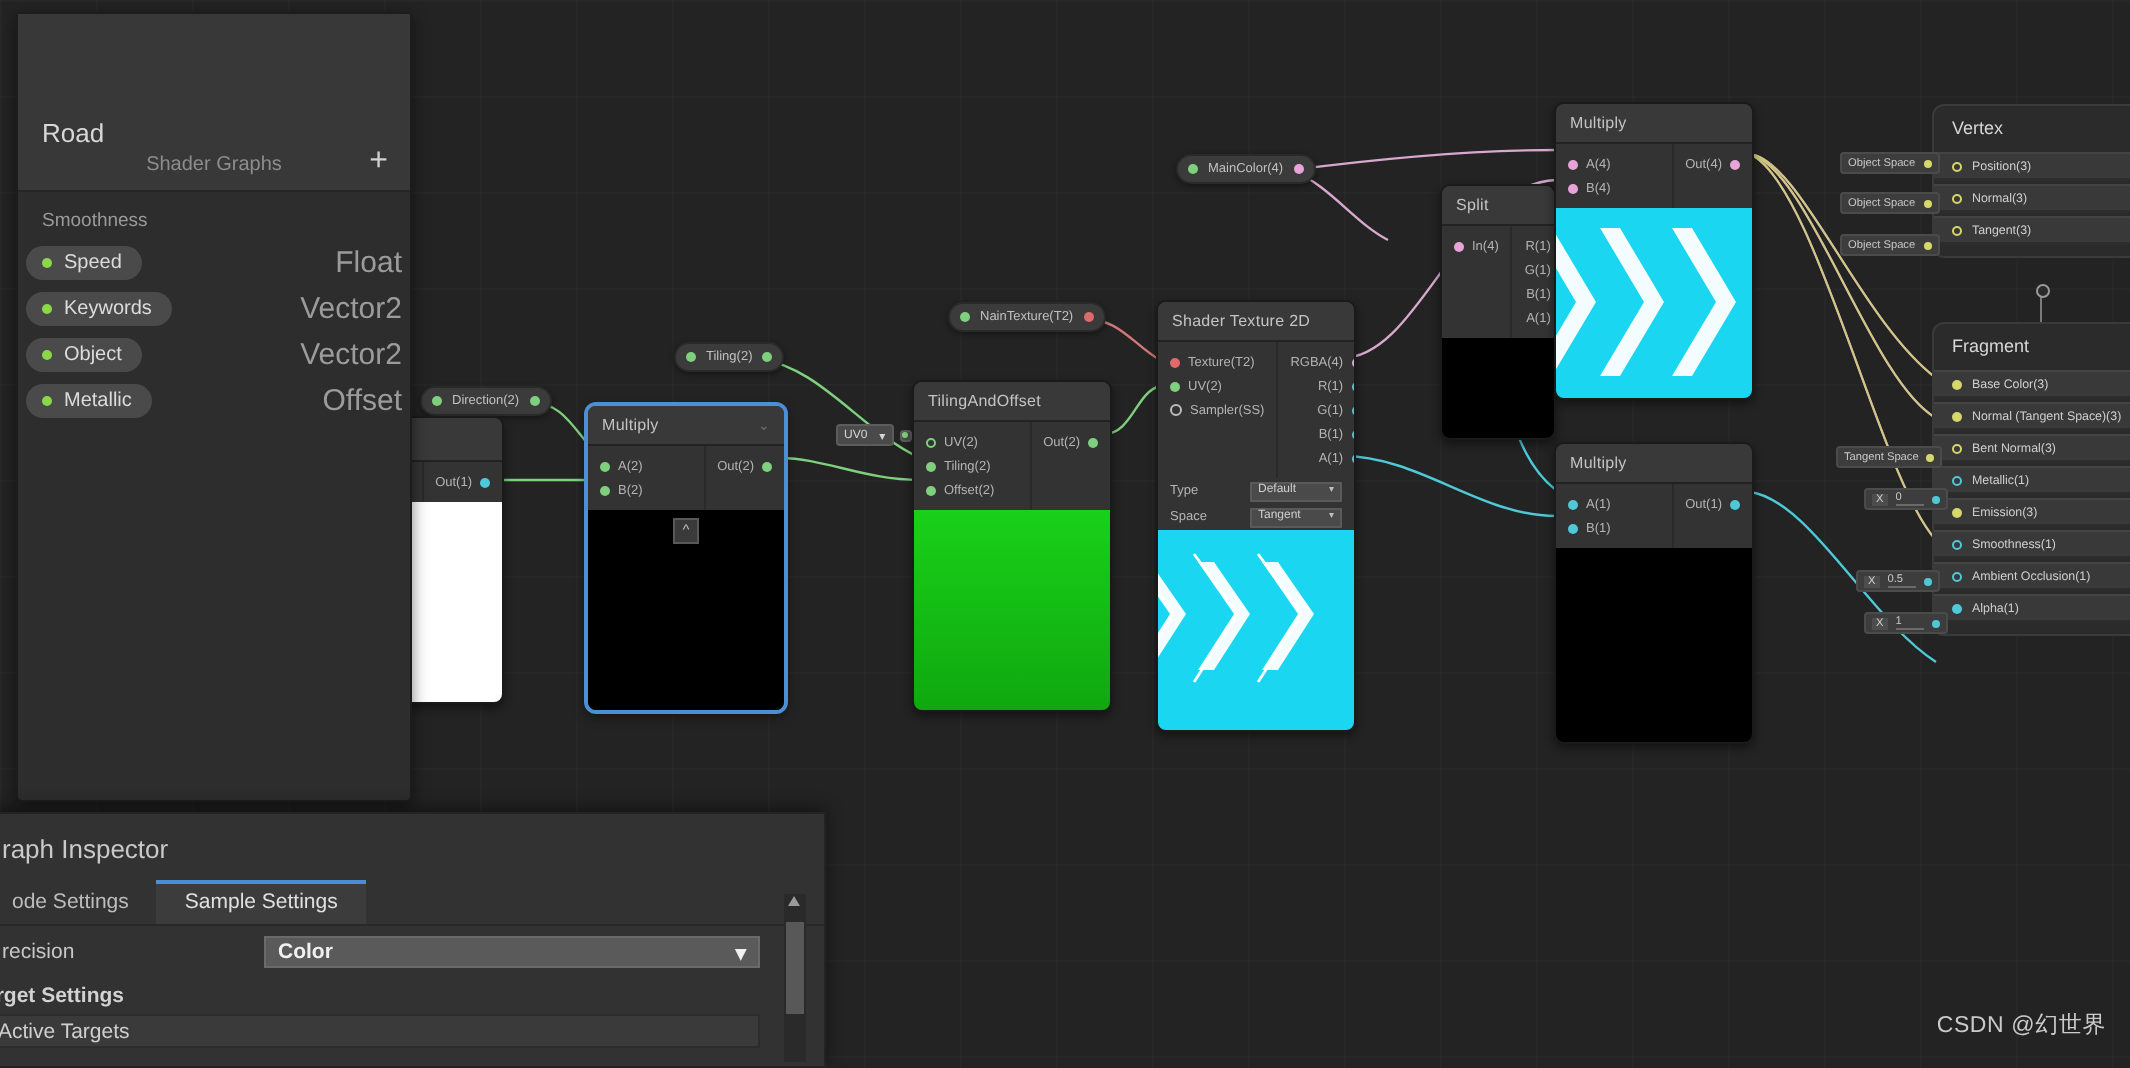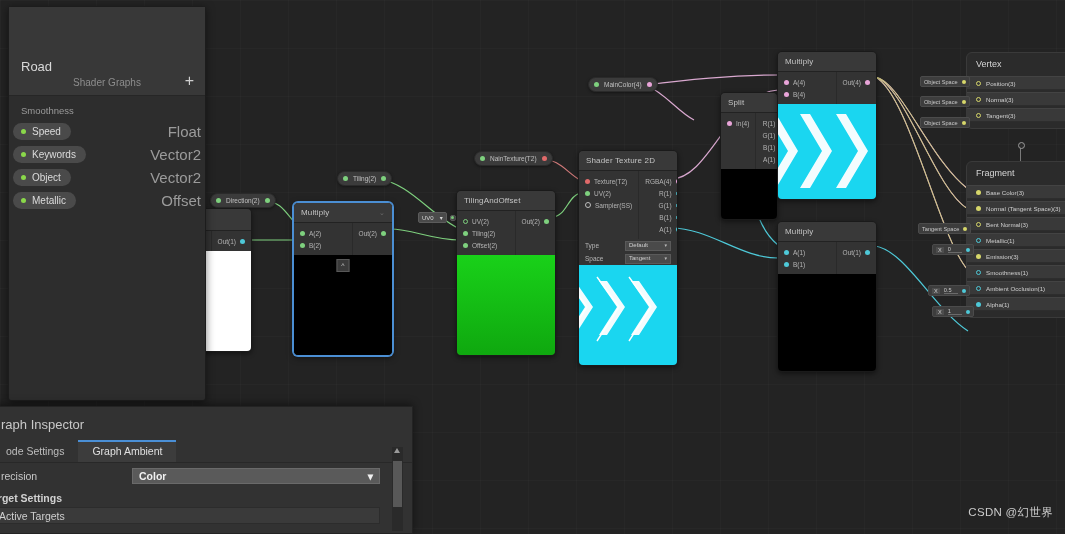--- a/index.html
+++ b/index.html
@@ -628,21 +628,21 @@
       </span>
       <span class="prop-type">Offset</span>
     </div>
 
   </div>
 
   <div class="inspector">
     <div class="insp-title">raph Inspector</div>
     <div class="insp-tabs">
       <div class="insp-tab">ode Settings</div>
-      <div class="insp-tab active">Graph Ambient</div>
+      <div class="insp-tab active">Sample Settings</div>
     </div>
     <div class="insp-row">
       <span class="insp-label">recision</span>
       <span class="insp-select">
         <span>Color</span>
         <span>▾</span>
       </span>
     </div>
     <div class="insp-head2">arget Settings</div>
     <div class="insp-bar">Active Targets</div>

